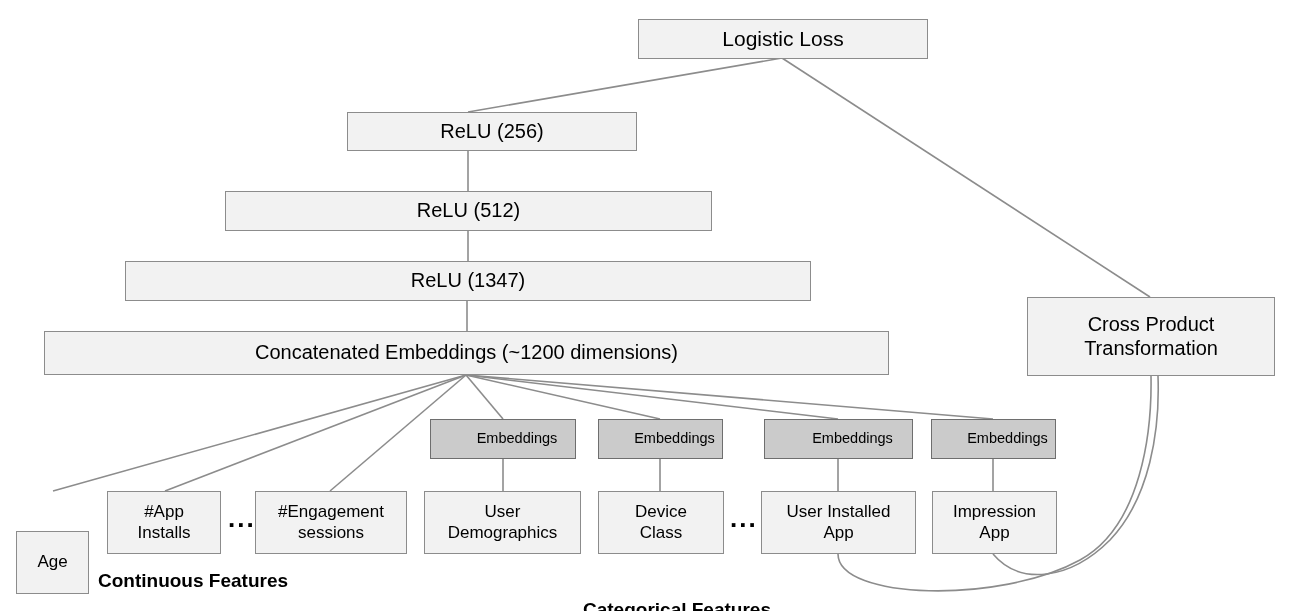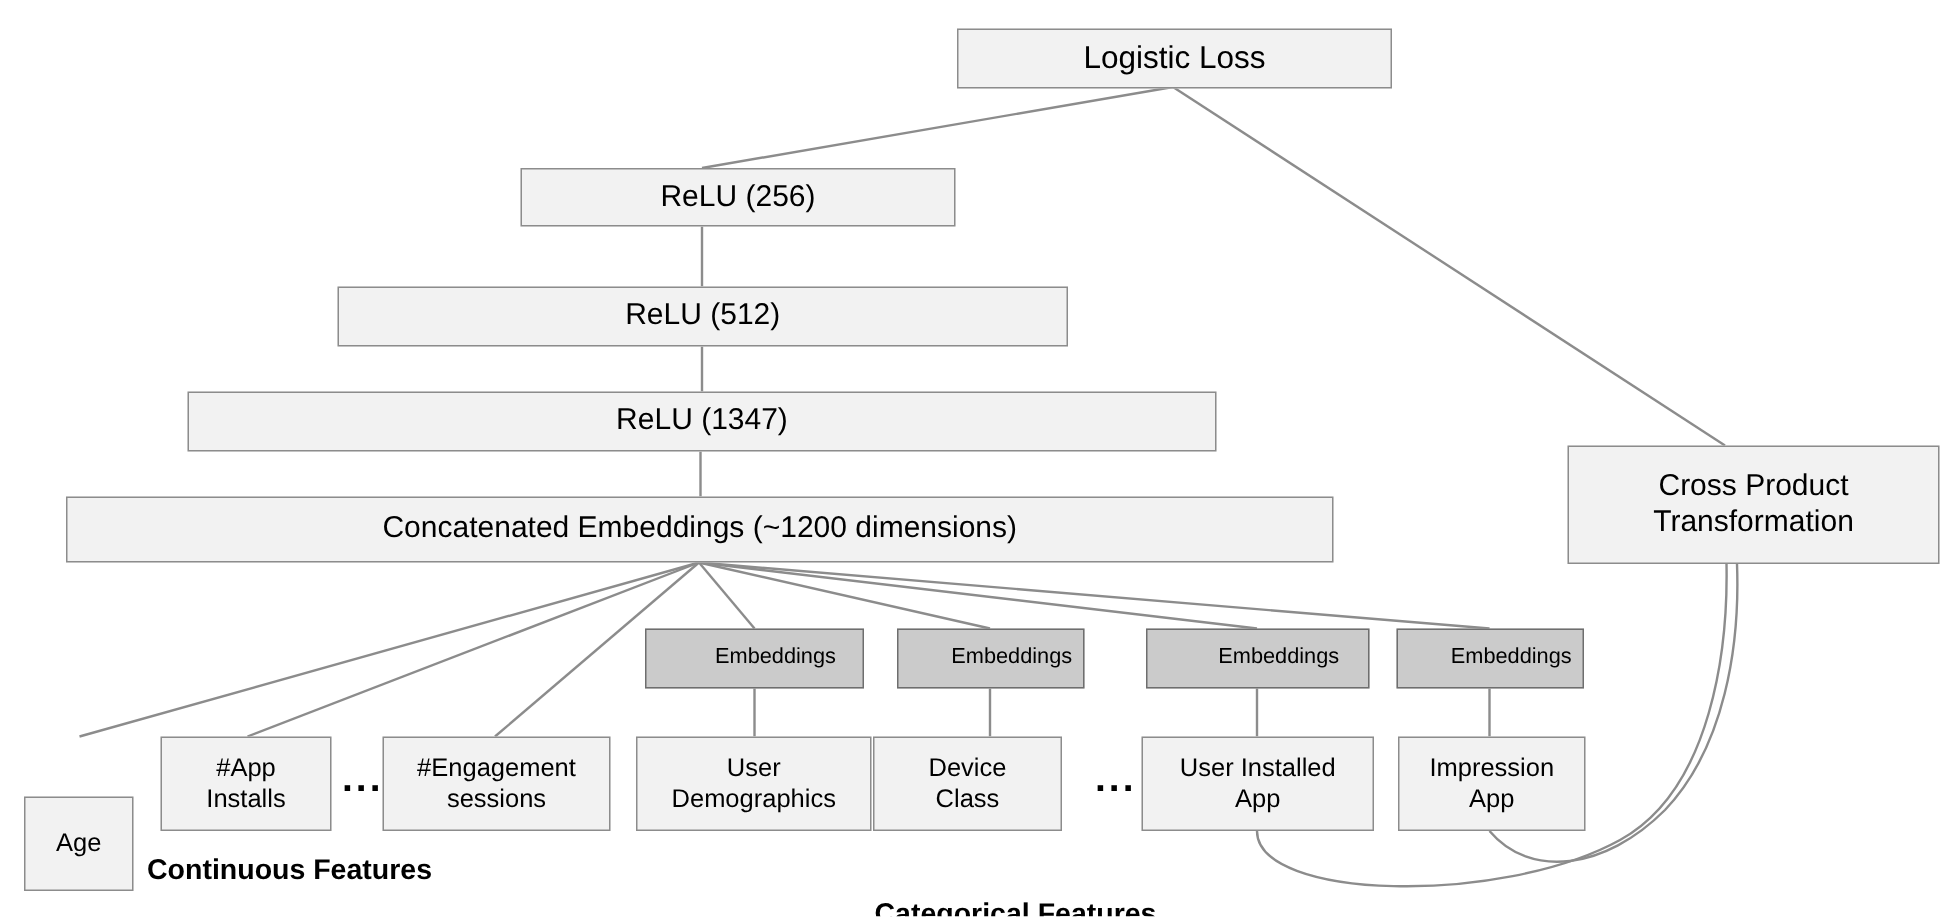--- a/index.html
+++ b/index.html
@@ -112,21 +112,21 @@
   <div class="node light t-lg" style="left:638px; top:19px; width:290px; height:40px;">Logistic Loss</div>
 
   <div class="node light t-md" style="left:323px; top:112px; width:290px; height:39px;margin-left:24px;">ReLU (256)</div>
 
   <div class="node light t-md" style="left:225px; top:191px; width:487px; height:40px;">ReLU (512)</div>
 
   <div class="node light t-md" style="left:125px; top:261px; width:686px; height:40px;">ReLU (1347)</div>
 
   <div class="node light t-md" style="left:44px; top:331px; width:845px; height:44px;">Concatenated Embeddings (~1200 dimensions)</div>
 
-  <div class="node light t-md" style="left:1027px; top:297px; width:248px; height:79px;margin-left:18px;">Cross Product
+  <div class="node light t-md" style="left:1027px; top:297px; width:248px; height:79px;">Cross Product
 Transformation</div>
 
   <div class="node dark t-xs" style="left:430px; top:419px; width:146px; height:40px;">Embeddings</div>
 
   <div class="node dark t-xs" style="left:598px; top:419px; width:125px; height:40px;">Embeddings</div>
 
   <div class="node dark t-xs" style="left:764px; top:419px; width:149px; height:40px;">Embeddings</div>
 
   <div class="node dark t-xs" style="left:931px; top:419px; width:125px; height:40px;">Embeddings</div>
 
@@ -134,21 +134,21 @@
 
   <div class="node light t-sm" style="left:107px; top:491px; width:114px; height:63px;">#App
 Installs</div>
 
   <div class="node light t-sm" style="left:255px; top:491px; width:152px; height:63px;">#Engagement
 sessions</div>
 
   <div class="node light t-sm" style="left:424px; top:491px; width:157px; height:63px;">User
 Demographics</div>
 
-  <div class="node light t-sm" style="left:582px; top:491px; width:126px; height:63px;">Device
+  <div class="node light t-sm" style="left:598px; top:491px; width:126px; height:63px;">Device
 Class</div>
 
   <div class="node light t-sm" style="left:761px; top:491px; width:155px; height:63px;">User Installed
 App</div>
 
   <div class="node light t-sm" style="left:932px; top:491px; width:125px; height:63px;">Impression
 App</div>
 
   <div class="ellipsis" style="left:228px; top:505px;">...</div>
 

